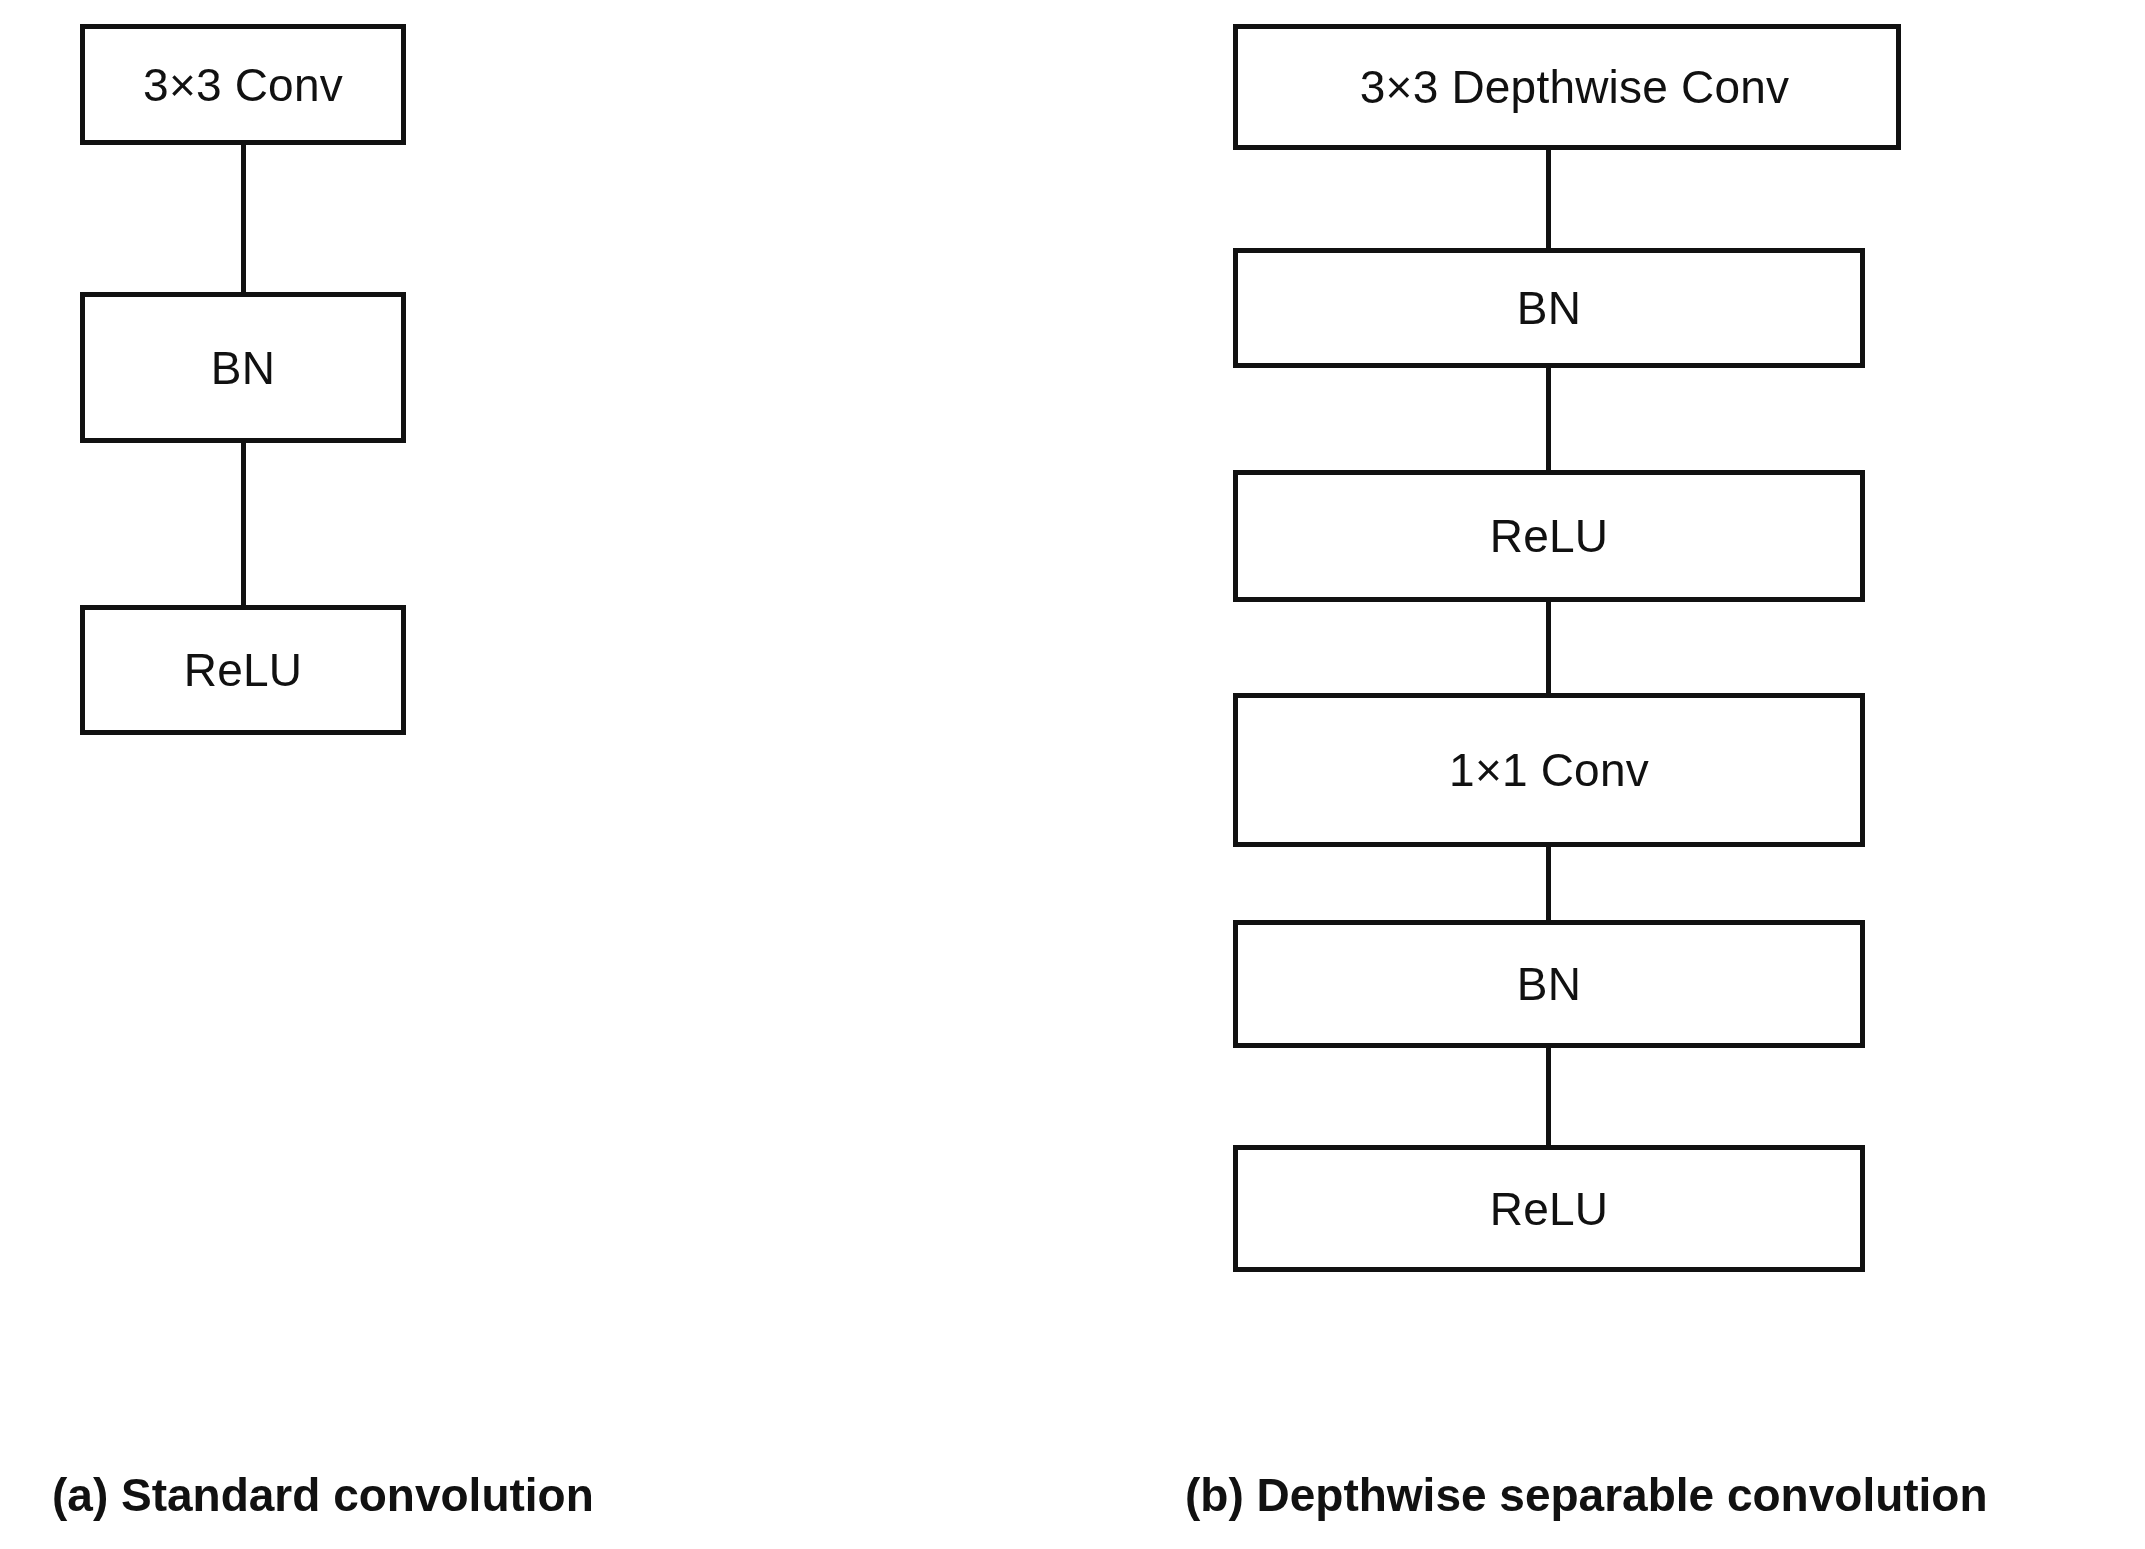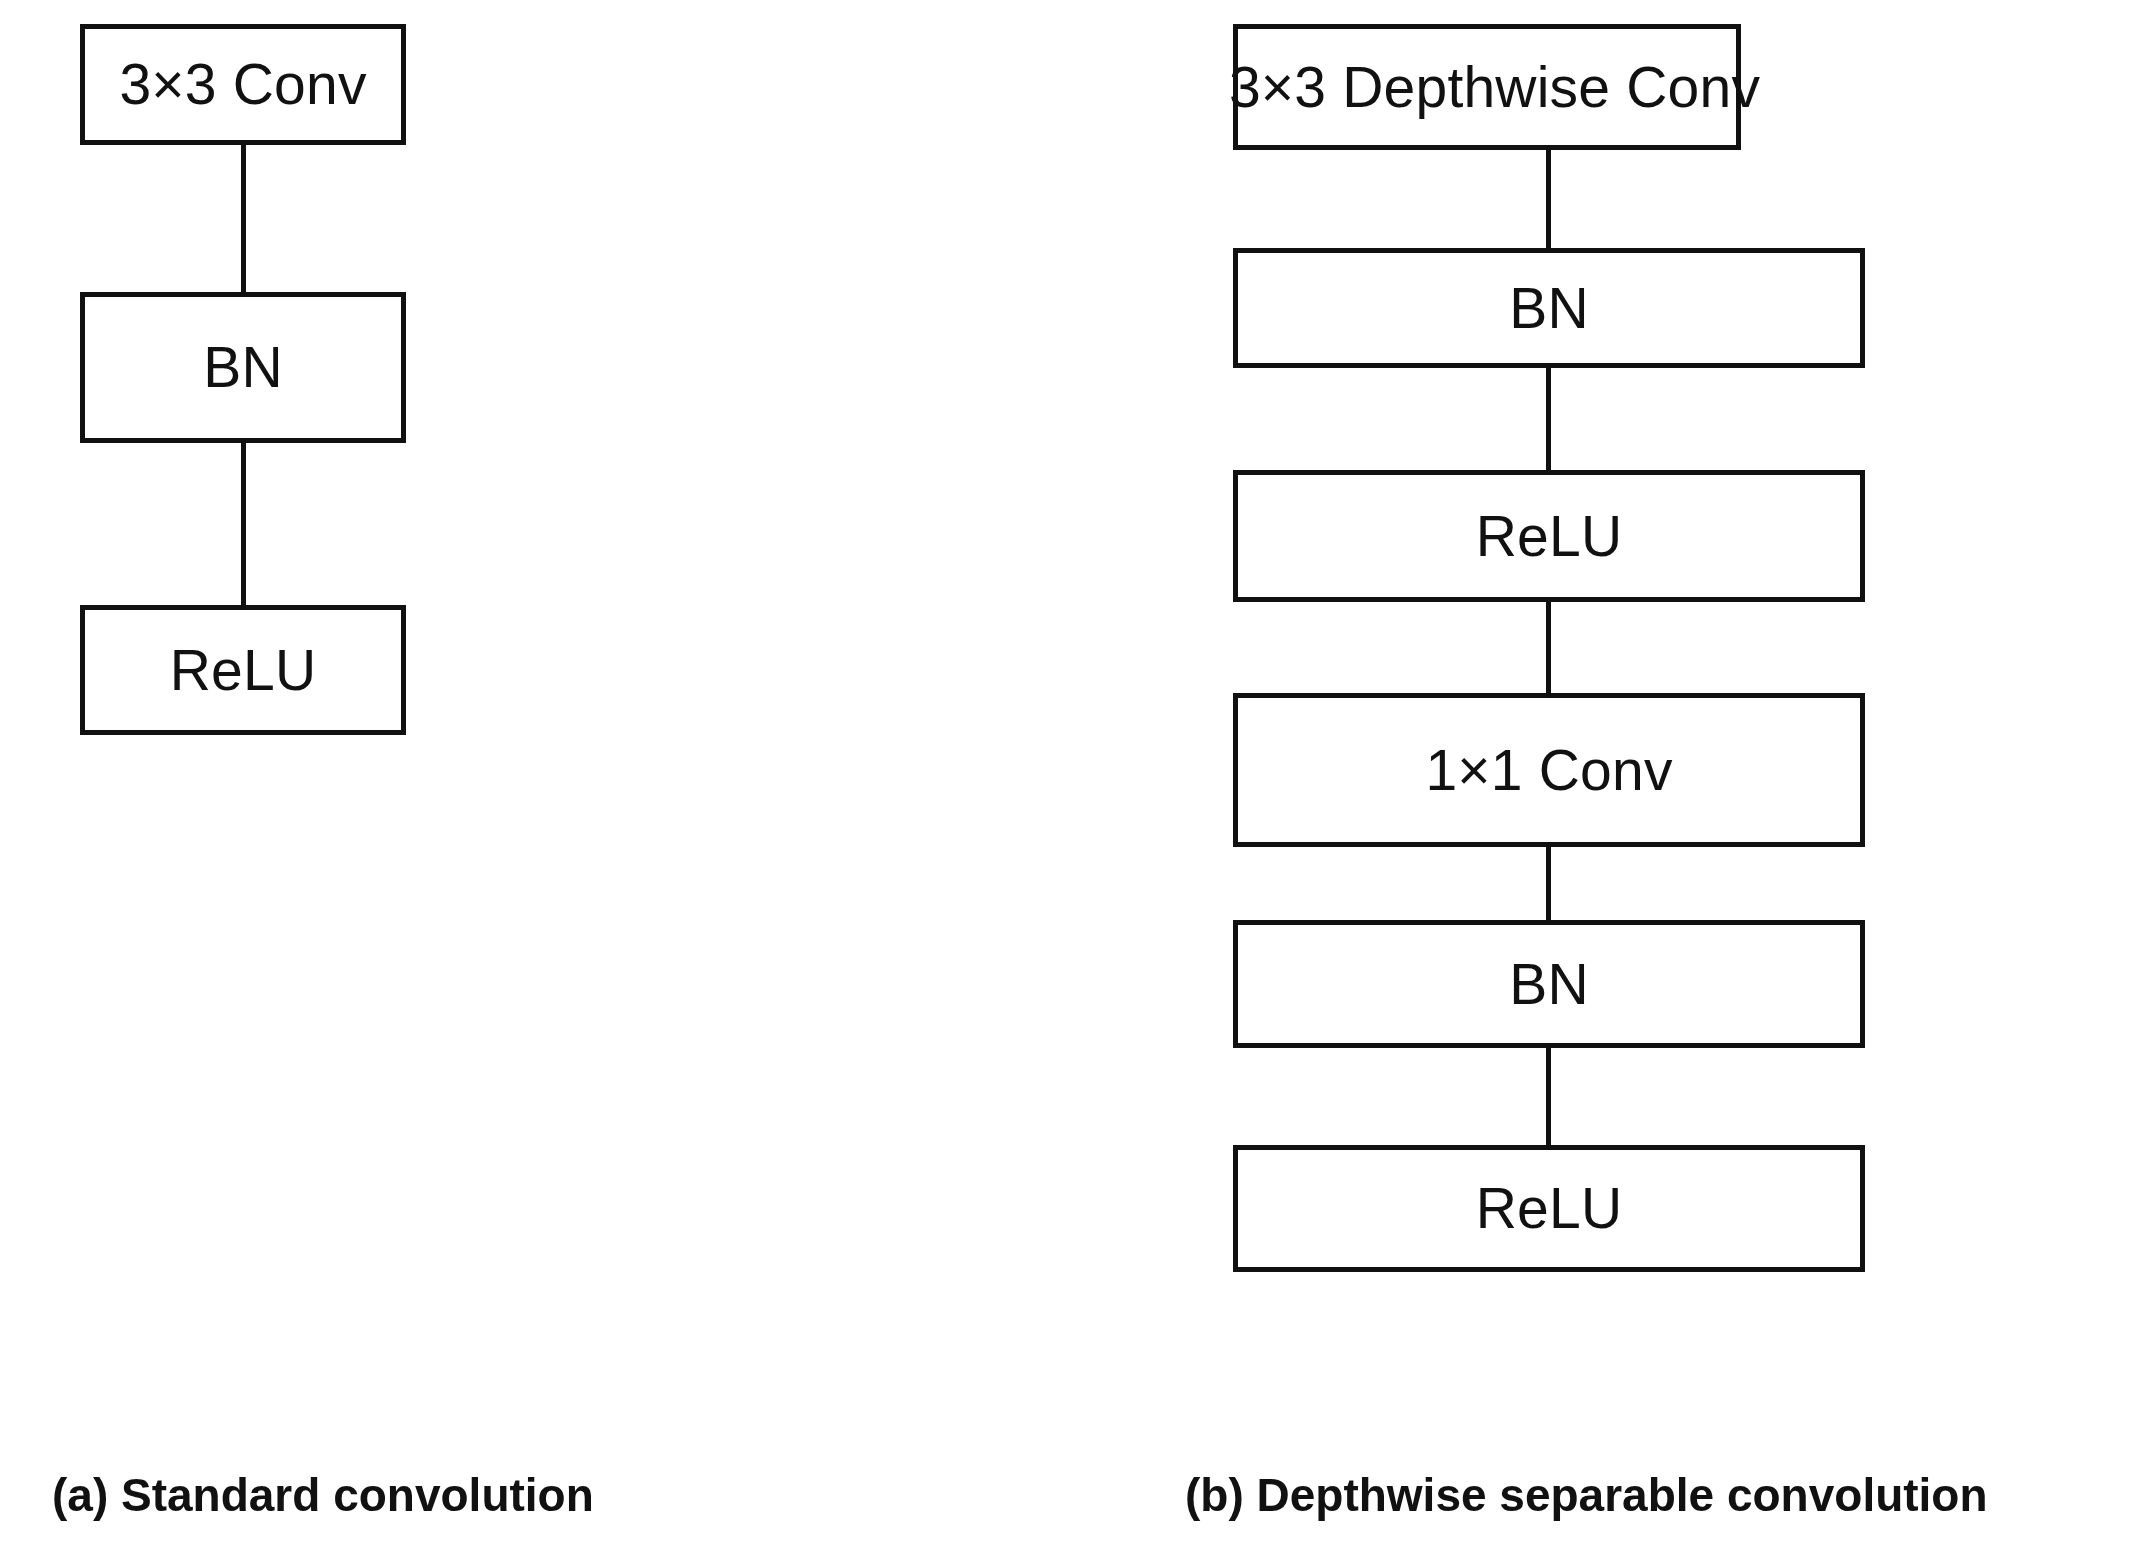--- a/index.html
+++ b/index.html
@@ -27,21 +27,21 @@
     position: absolute;
     box-sizing: border-box;
     border: 5px solid #111111;
     background: #ffffff;
     display: flex;
     align-items: center;
     justify-content: center;
     z-index: 2;
   }
   .node-label {
-    font-size: 57px;
+    font-size: 46px;
     font-weight: 400;
     line-height: 1;
     letter-spacing: 0.2px;
     color: #111111;
     white-space: nowrap;
   }
   .connector {
     position: absolute;
     width: 5px;
     background: #111111;
@@ -82,21 +82,21 @@
   </div>
 
   <div class="column">
 
     <div class="connector" style="left:1546px; top:145px; height:108px;"></div>
     <div class="connector" style="left:1546px; top:363px; height:112px;"></div>
     <div class="connector" style="left:1546px; top:597px; height:101px;"></div>
     <div class="connector" style="left:1546px; top:818px; height:107px;"></div>
     <div class="connector" style="left:1546px; top:1043px; height:107px;"></div>
 
-    <div class="node-box" style="left:1233px; top:24px; width:508px; height:126px;padding-left:15px;">
+    <div class="node-box" style="left:1233px; top:24px; width:668px; height:126px;padding-left:15px;">
       <span class="node-label">3×3 Depthwise Conv</span>
     </div>
 
     <div class="node-box" style="left:1233px; top:248px; width:632px; height:120px;">
       <span class="node-label">BN</span>
     </div>
 
     <div class="node-box" style="left:1233px; top:470px; width:632px; height:132px;">
       <span class="node-label">ReLU</span>
     </div>

